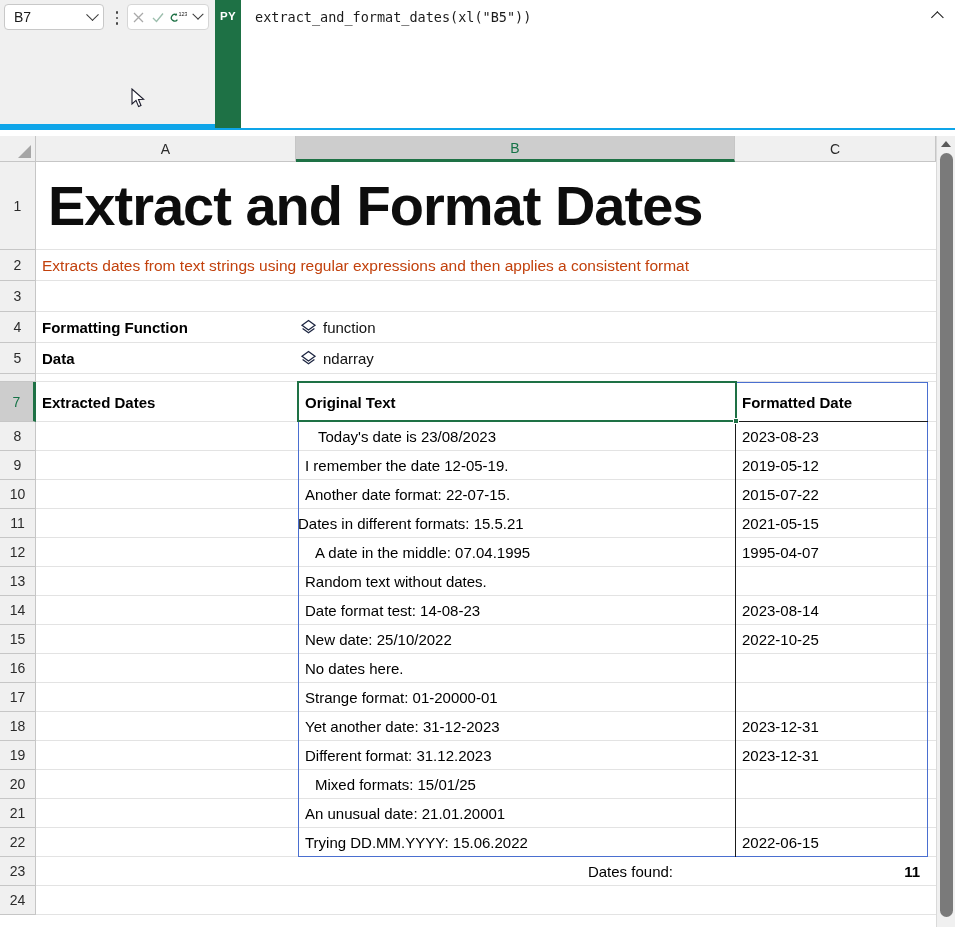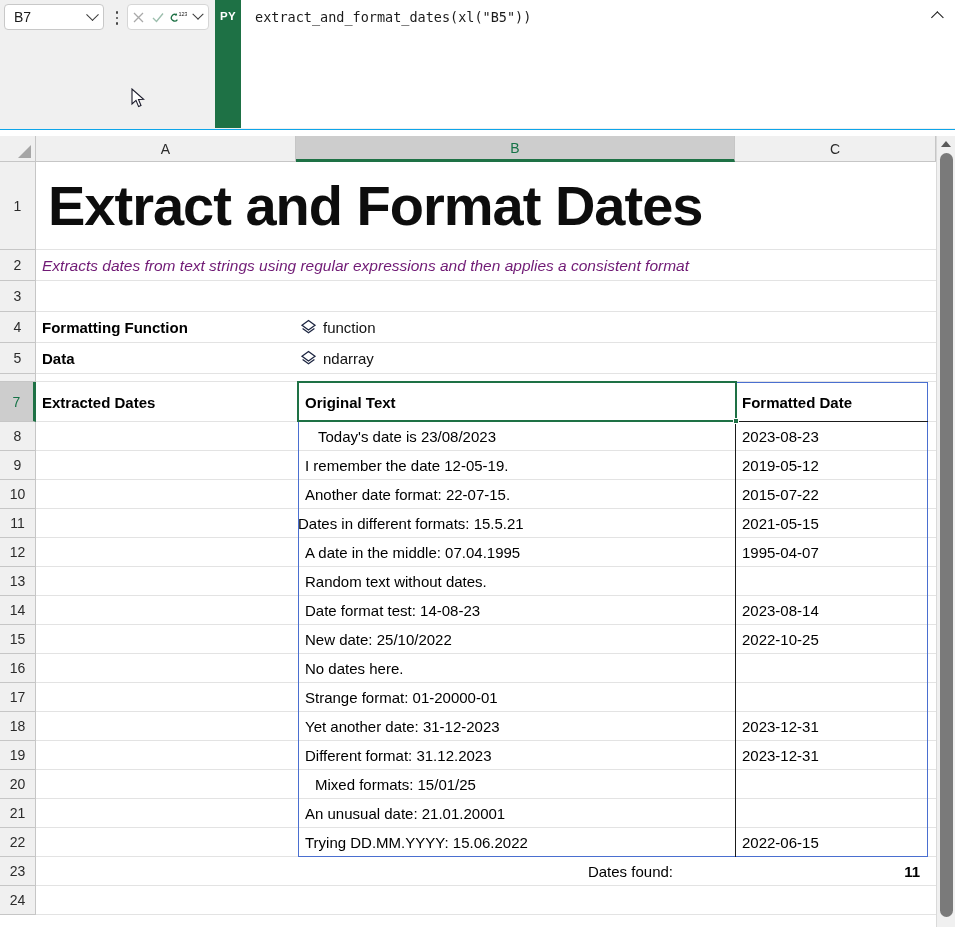--- a/index.html
+++ b/index.html
@@ -8,21 +8,21 @@
     background: #ffffff;
     font-family: "Liberation Sans", sans-serif;
     overflow: hidden;
   }
 
   
   #formula-area {
     position: absolute; left: 0; top: 0;
     width: 955px; height: 130px;
     background: #f0f0f0;
-    border-bottom: 1px solid #0ea5e9;
+    border-bottom: 6px solid #0ea5e9;
   }
   #namebox {
     position: absolute; left: 4px; top: 4px;
     width: 100px; height: 26px;
     background: #ffffff;
     border: 1px solid #c8c8c8;
     border-radius: 4px;
     display: flex; align-items: center;
   }
   #namebox .nb-text {
@@ -132,21 +132,21 @@
   .rowhead.sel {
     background: #cdcdcd; color: #157347;
     border-right: 3px solid #1e7145;
   }
 
   #cells { position: absolute; left: 36px; top: 32px; width: 900px; height: 765px; background: #fff; }
   .cell { position: absolute; font-size: 15px; color: #000; display:flex; align-items:center; white-space: nowrap; }
   .gl-h { position: absolute; height: 1px; background: #e3e3e3; left: 0; }
 
   #title-cell { font-size: 56px; font-weight: 700; letter-spacing: -1px; color:#0d0d0d; line-height: 1; }
-  #subtitle-cell { font-size: 15.5px; font-style: italic; color:#701a75; }
+  #subtitle-cell { font-size: 15.5px; color:#c2410c; }
   .bold { font-weight: 700; }
 
   .pyobj { display: inline-flex; gap: 6px; font-size: 15px; color:#111; }
 
   
   #tbl-outline {
     position: absolute;
     border: 1px solid #4a6fd0;
   }
   .tbl-vline { position: absolute; width: 1px; background: #1b1b1b; }
@@ -406,21 +406,21 @@
       </div>
       <div class="cell " style="left: 699px; top: 318px; width: 193px; height: 29px; padding-left: 7px;">
         <span>2015-07-22</span>
       </div>
       <div class="cell " style="left: 262px; top: 347px; width: 437px; height: 29px; padding-left: 0;">
         <span>Dates in different formats: 15.5.21</span>
       </div>
       <div class="cell " style="left: 699px; top: 347px; width: 193px; height: 29px; padding-left: 7px;">
         <span>2021-05-15</span>
       </div>
-      <div class="cell " style="left: 262px; top: 376px; width: 437px; height: 29px; padding-left: 7px;">
+      <div class="cell " style="left: 262px; top: 376px; width: 437px; height: 29px; padding-left: 17px;">
         <span>A date in the middle: 07.04.1995</span>
       </div>
       <div class="cell " style="left: 699px; top: 376px; width: 193px; height: 29px; padding-left: 7px;">
         <span>1995-04-07</span>
       </div>
       <div class="cell " style="left: 262px; top: 405px; width: 437px; height: 29px; padding-left: 7px;">
         <span>Random text without dates.</span>
       </div>
       <div class="cell " style="left: 699px; top: 405px; width: 193px; height: 29px; padding-left: 7px;">
         <span></span>

